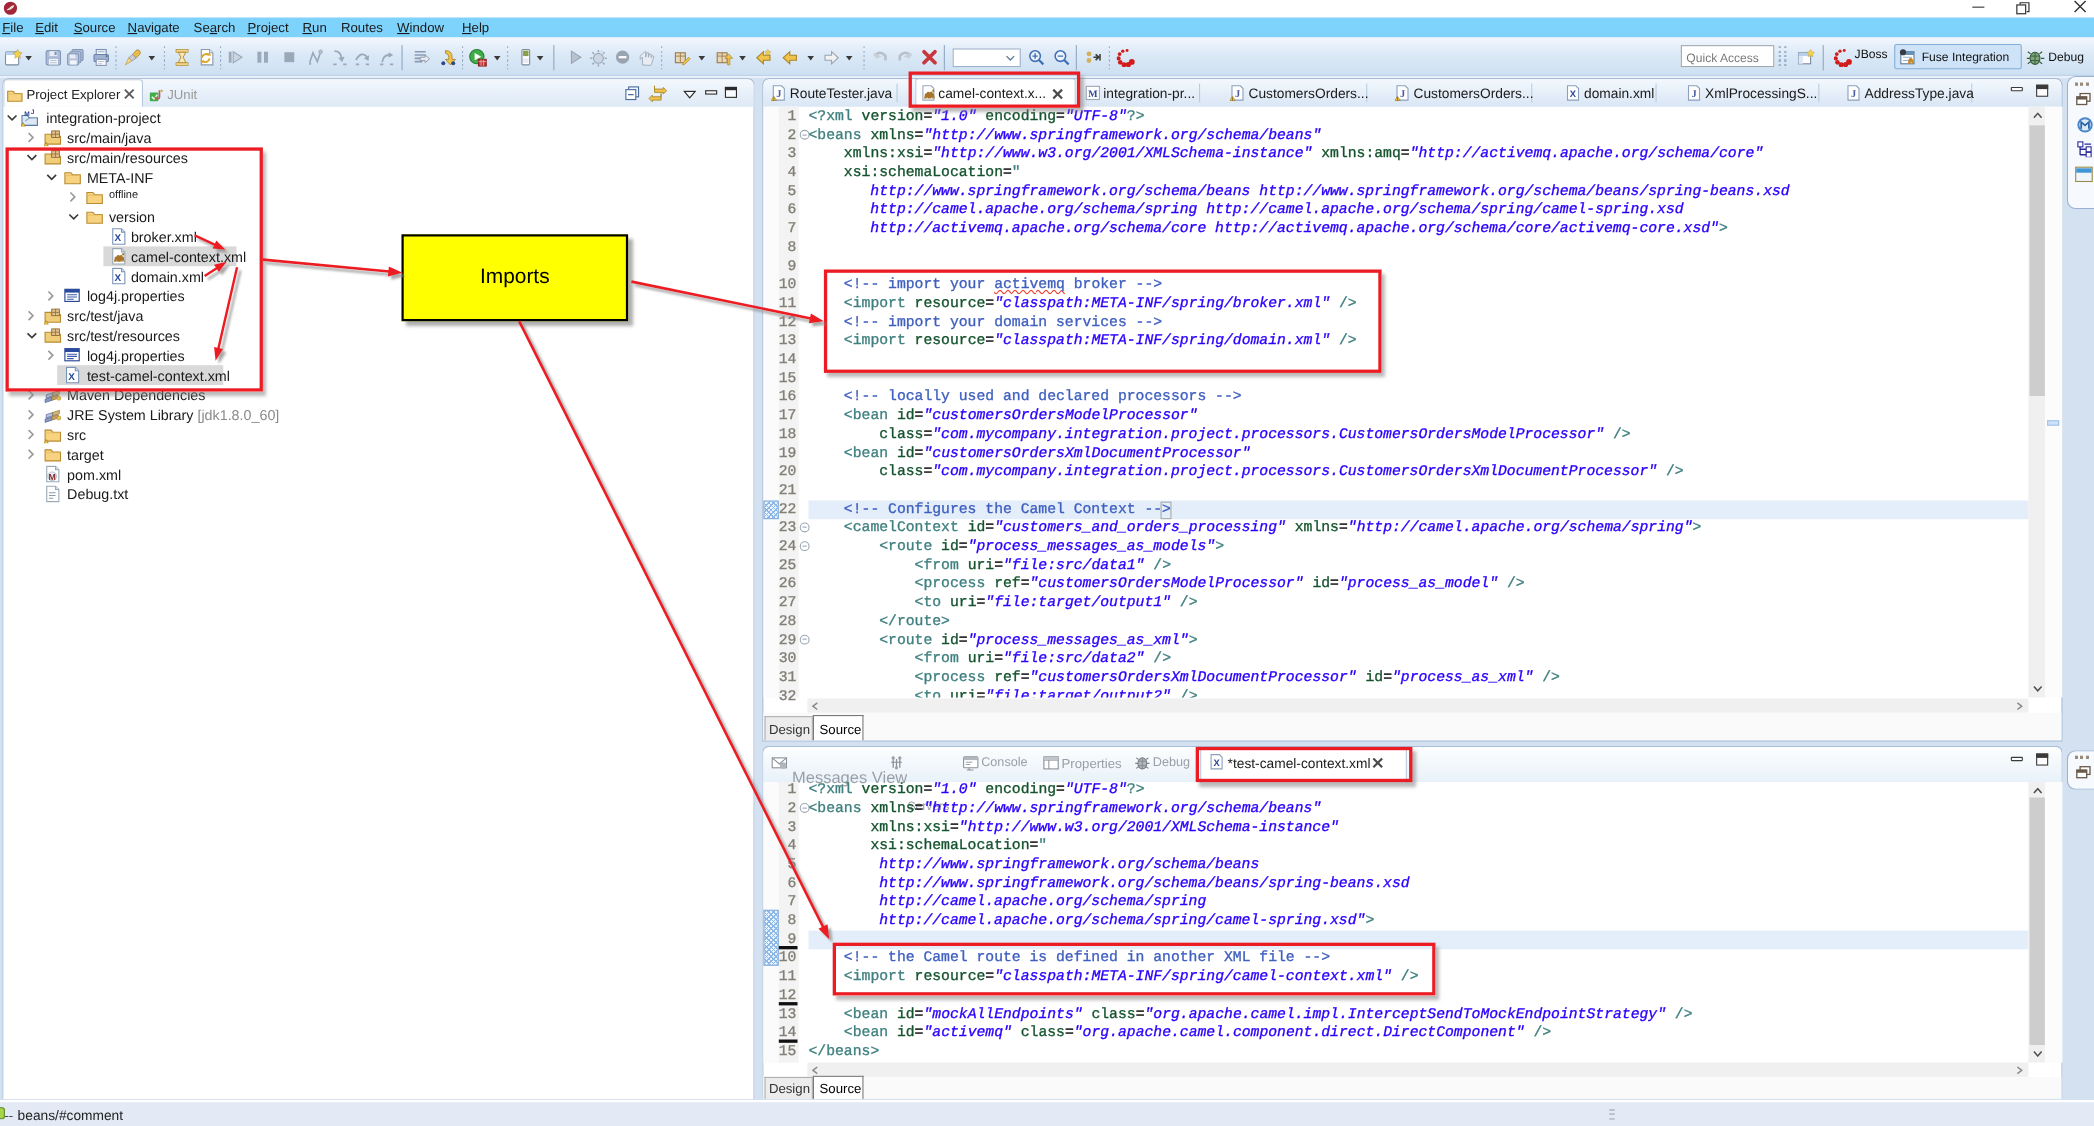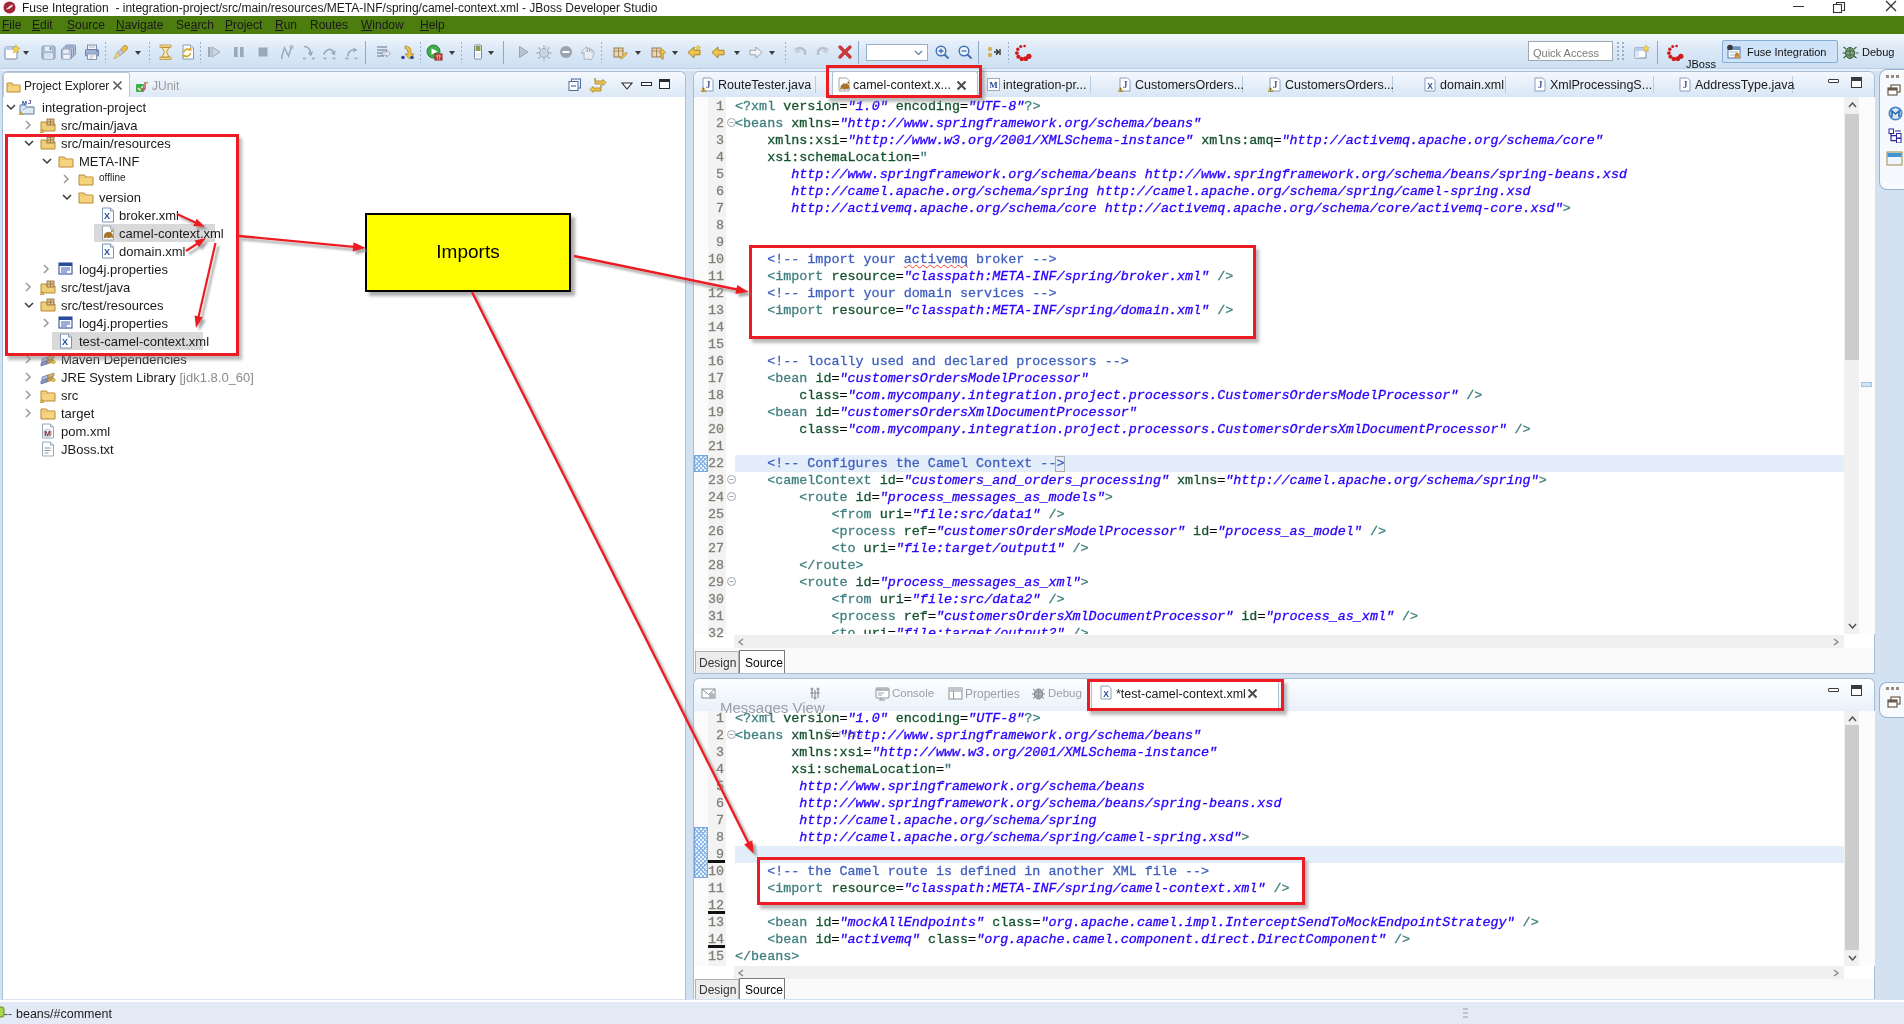--- a/index.html
+++ b/index.html
@@ -9,31 +9,30 @@
 .num{font-family:"Liberation Mono",monospace;font-size:13.4px;line-height:17px;color:#827f75;text-align:right}
 .redbox{position:absolute;border:3px solid #ec1c24;box-shadow:3px 4px 3px rgba(130,130,130,.55)}
 .sel{position:absolute;background:#d9d9d9}
 .fold{position:absolute;width:9px;height:9px;border:1px solid #9aa6b5;border-radius:50%;background:#fff;color:#5a6a7a;font-size:8px;line-height:7px;text-align:center}
 </style></head><body>
 <div class="abs" style="left:0;top:0;width:1904px;height:16px;background:#ffffff">
     <svg class="abs" style="left:3px;top:1px" width="13" height="13" viewBox="0 0 13 13">
       <circle cx="6.5" cy="6.5" r="6" fill="#a32638"></circle>
       <path d="M3 8c2-1 5-5 7-4-1 3-5 5-7 4z" fill="#e8e0d8"></path>
     </svg>
-    <div class="abs" style="left:22px;top:1px;font-size:12px;color:#1a1a1a;white-space:pre">Fuse Integration  - integration-project/src/main/resources/META-INF/spring/camel-context.xml - JBoss Developer Studio</div>
     <div class="abs" style="left:1793px;top:6px;width:11px;height:1px;background:#333"></div>
     <svg class="abs" style="left:1832px;top:1px" width="14" height="13">
       <path d="M4.5 3 V1.5 H12.5 V9.5 H10.5" fill="none" stroke="#333" stroke-width="1.1"></path>
       <rect x="1.5" y="3.5" width="8" height="8" fill="none" stroke="#333" stroke-width="1.1"></rect>
     </svg>
     <svg class="abs" style="left:1885px;top:0px" width="12" height="12">
       <path d="M1 1 L11 11 M11 1 L1 11" stroke="#333" stroke-width="1.3"></path>
     </svg>
   </div>
-<div class="abs" style="left:0;top:16px;width:1904px;height:18px;background:#4d7c0f">
+<div class="abs" style="left:0;top:16px;width:1904px;height:18px;background:#7dd3fc">
     <div class="abs" style="left:2px;top:2px;font-size:12px;color:#1a1a1a"><u>F</u>ile</div>
     <div class="abs" style="left:32px;top:2px;font-size:12px;color:#1a1a1a"><u>E</u>dit</div>
     <div class="abs" style="left:67px;top:2px;font-size:12px;color:#1a1a1a"><u>S</u>ource</div>
     <div class="abs" style="left:116px;top:2px;font-size:12px;color:#1a1a1a"><u>N</u>avigate</div>
     <div class="abs" style="left:176px;top:2px;font-size:12px;color:#1a1a1a">Se<u>a</u>rch</div>
     <div class="abs" style="left:225px;top:2px;font-size:12px;color:#1a1a1a"><u>P</u>roject</div>
     <div class="abs" style="left:275px;top:2px;font-size:12px;color:#1a1a1a"><u>R</u>un</div>
     <div class="abs" style="left:310px;top:2px;font-size:12px;color:#1a1a1a">Routes</div>
     <div class="abs" style="left:361px;top:2px;font-size:12px;color:#1a1a1a"><u>W</u>indow</div>
     <div class="abs" style="left:420px;top:2px;font-size:12px;color:#1a1a1a"><u>H</u>elp</div>
@@ -264,21 +263,21 @@
 <svg class="abs" style="left:1667px;top:44px" width="17" height="17" viewBox="0 0 17 17">
     <circle cx="9.6" cy="2.0" r="1.35" fill="#d21c1c"></circle>
     <circle cx="5.7" cy="2.5" r="1.53" fill="#d21c1c"></circle>
     <circle cx="2.8" cy="5.2" r="1.71" fill="#d21c1c"></circle>
     <circle cx="1.9" cy="9.1" r="1.89" fill="#d21c1c"></circle>
     <circle cx="3.4" cy="12.7" r="2.07" fill="#d21c1c"></circle>
     <circle cx="6.8" cy="14.9" r="2.25" fill="#d21c1c"></circle>
     <circle cx="10.8" cy="14.7" r="2.43" fill="#d21c1c"></circle>
     <circle cx="13.9" cy="12.3" r="2.61" fill="#d21c1c"></circle>
   </svg>
-<div class="abs" style="left:1686px;top:58px;font-size:11px;color:#111">JBoss</div>
+<div class="abs" style="left:1686px;top:44px;font-size:11px;color:#111">JBoss</div>
 <div class="abs" style="left:1722px;top:40px;width:116px;height:23px;background:#cfe3f8;border:1px solid #84aed6;border-radius:2px"></div>
 <svg class="abs" style="left:1726px;top:44px" width="17" height="17" viewBox="0 0 17 17">
     <rect x="2" y="3" width="12" height="11" fill="#fff" stroke="#5a7a9a"></rect>
     <rect x="2" y="3" width="12" height="3" fill="#6a92b8"></rect>
     <path d="M4 8 h8 M4 11 h8" stroke="#9ab4cc" stroke-width="1"></path>
     <circle cx="4" cy="3.5" r="2.8" fill="#3a3a44"></circle>
     <path d="M9 10 q2 -3 4 0 l1 4 -2 0 -0.5 -2 -1 2 -2 0 z" fill="#c8862a"></path>
   </svg>
 <div class="abs" style="left:1747px;top:46px;font-size:11px;color:#111">Fuse Integration</div>
 <svg class="abs" style="left:1842px;top:44px" width="17" height="17" viewBox="0 0 17 17">
@@ -484,21 +483,21 @@
     <path d="M10.5 1 v3 h3" fill="#dce8f4" stroke="#9aa8b8"></path>
     <circle cx="7.5" cy="10" r="4" fill="#e8eef6" stroke="#8a98b0" stroke-width=".5"></circle>
     <text x="7.5" y="13" font-size="8" font-weight="bold" fill="#8a2a2a" text-anchor="middle" font-family="Liberation Sans">M</text>
   </svg>
 <div class="abs" style="left:61px;top:424px;font-size:13px;color:#1a1a1a;white-space:pre">pom.xml</div>
 <svg class="abs" style="left:40px;top:441px" width="16" height="16">
     <path d="M2.5 1 h8 l3 3 v11 h-11 z" fill="#fff" stroke="#9aa8b8"></path>
     <path d="M10.5 1 v3 h3" fill="#dce8f4" stroke="#9aa8b8"></path>
     <path d="M4.5 7 h6 M4.5 9.5 h6 M4.5 12 h4" stroke="#8a98a8" stroke-width="1"></path>
   </svg>
-<div class="abs" style="left:61px;top:442px;font-size:13px;color:#1a1a1a;white-space:pre">JBoss.txt</div>
+<div class="abs" style="left:61px;top:442px;font-size:13px;color:#1a1a1a;white-space:pre">Debug.txt</div>
 <div class="abs" style="left:693px;top:71px;width:1182px;height:603px;background:#fff;border:1px solid #a8bed6;border-radius:6px 6px 0 0"></div>
 <div class="abs" style="left:694px;top:72px;width:1180px;height:25px;background:linear-gradient(#f3f8fd,#d9e6f5);border-radius:6px 6px 0 0"></div>
 <div class="abs" style="left:815px;top:76px;width:1px;height:17px;background:#b8cce0"></div>
 <svg class="abs" style="left:701px;top:77px" width="15" height="15">
     <path d="M2 1 h7.5 l2.5 2.5 v10.5 h-10 z" fill="#fff" stroke="#8aa0bc"></path>
     <text x="7" y="11" font-size="9.5" font-weight="bold" fill="#4a5aa0" text-anchor="middle" font-family="Liberation Serif">J</text>
     <path d="M5 14.5 L0 14.5 L2.5 10.5 Z" fill="#f5c73c" stroke="#8a6a1a" stroke-width=".5"></path>
     <text x="2.5" y="14.5" font-size="4.5" fill="#000" text-anchor="middle">!</text>
   </svg>
 <div class="abs" style="left:718px;top:78px;font-size:12.5px;color:#1a1a1a">RouteTester.java</div>

